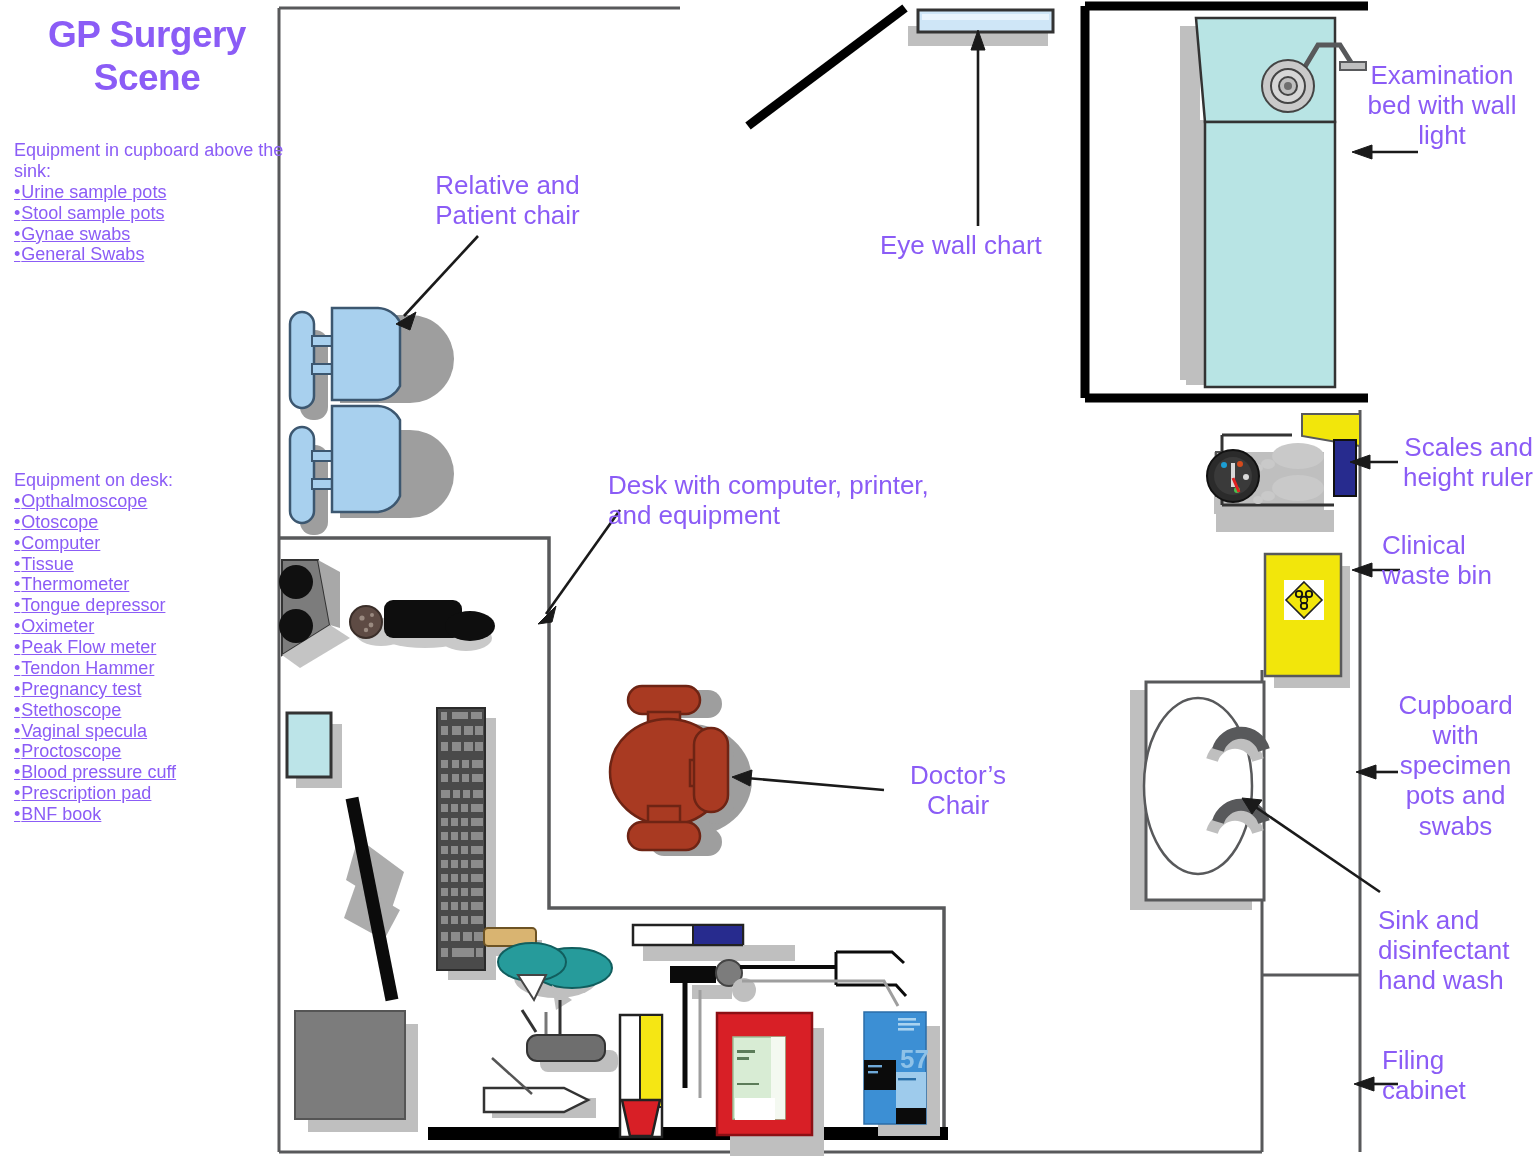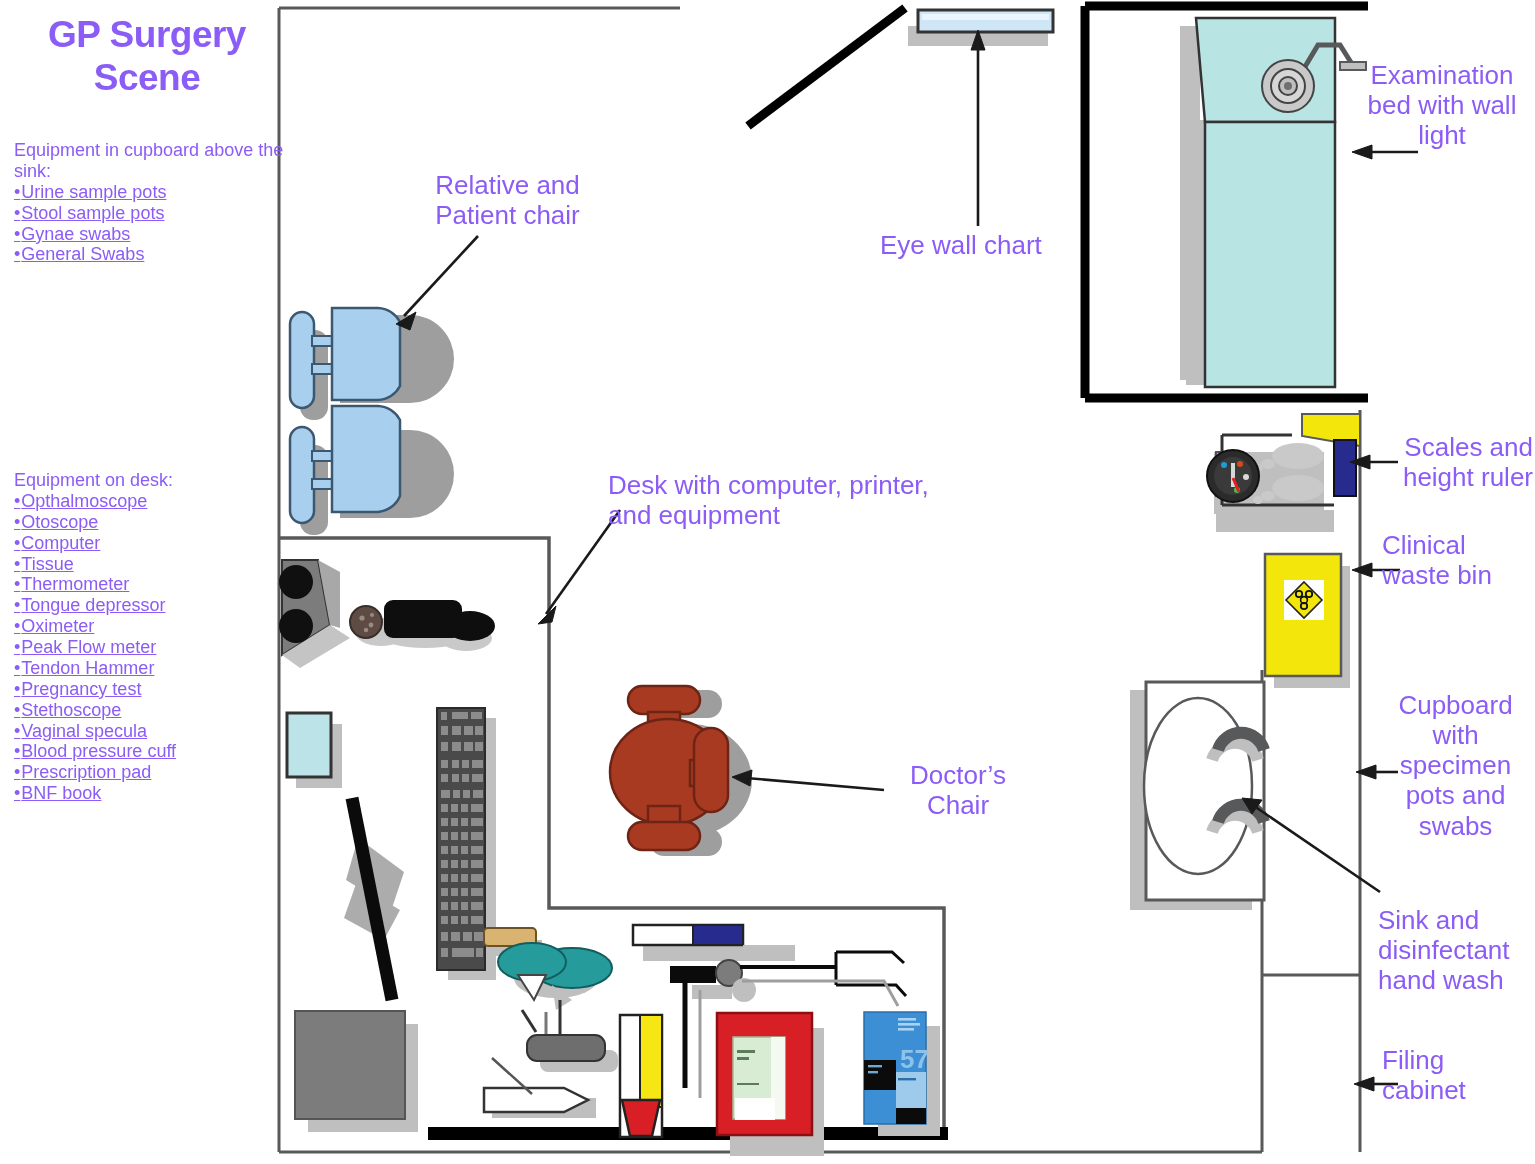--- a/index.html
+++ b/index.html
@@ -438,20 +438,21 @@
       <li>Computer</li>
       <li>Tissue</li>
       <li>Thermometer</li>
       <li>Tongue depressor</li>
       <li>Oximeter</li>
       <li>Peak Flow meter</li>
       <li>Tendon Hammer</li>
       <li>Pregnancy test</li>
       <li>Stethoscope</li>
       <li>Vaginal specula</li>
+      <li>Proctoscope</li>
       <li style="white-space:normal">Blood pressure cuff</li>
       <li>Prescription pad</li>
       <li>BNF book</li>
     </ul>
   </div>
 
   <div class="txt callout" id="lbl-relative">Relative and Patient chair</div>
   <div class="txt callout" id="lbl-eye">Eye wall  chart</div>
   <div class="txt callout" id="lbl-exam">Examination bed with wall light</div>
   <div class="txt callout" id="lbl-desk">Desk with computer, printer, and equipment</div>

